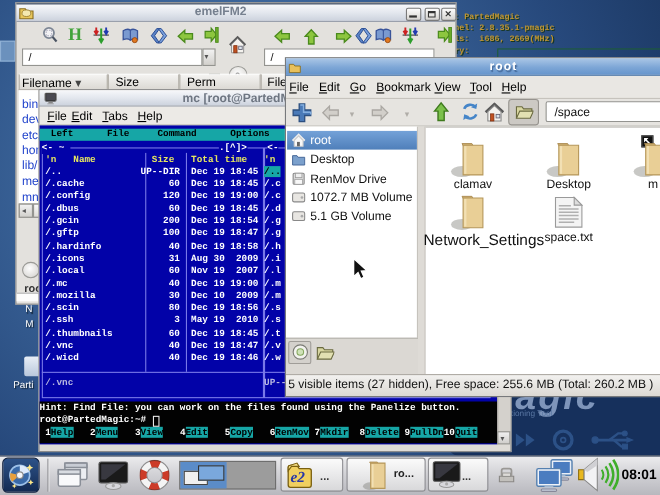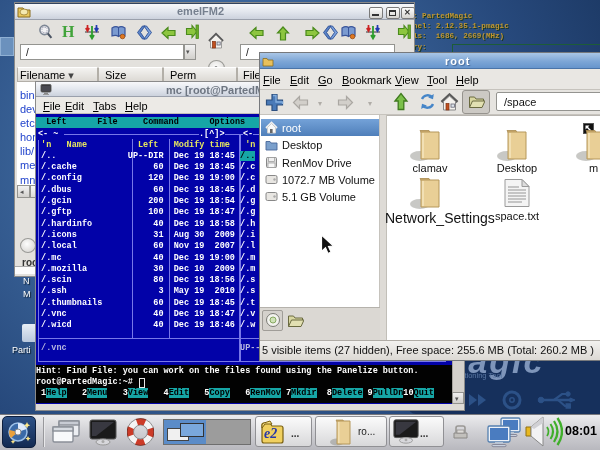--- a/index.html
+++ b/index.html
@@ -40,21 +40,21 @@
     </g>
 </svg>
 
 <div style="left:0px;top:37px;width:14px;height:19px;background:#6b91bd;border:1px solid #8fb0d4"></div>
 <div style="left:23px;top:276px;width:12px;height:10px;font-size:9px;color:#fff;text-shadow:1px 1px 1px #123">N</div>
 <div style="left:23px;top:289px;width:12px;height:10px;font-size:9px;color:#fff;text-shadow:1px 1px 1px #123">M</div>
 <div style="left:22px;top:324px;width:14px;height:18px;background:linear-gradient(#e8eef6,#b9c8dc);border-radius:2px 0 0 2px"></div>
 <div style="left:12px;top:345px;width:26px;height:11px;font-size:9px;color:#fff;text-shadow:1px 1px 1px #123">Parti</div>
 
 <div class="m" style="left:413px;top:10.5px;font-size:7.6px;line-height:10.4px;color:#c09530;text-shadow:1px 1px 0 #17361f">: PartedMagic
-nel: 2.12.35.1-pmagic
+nel: 2.8.35.1-pmagic
 ls:  i686, 2669(MHz)
 ry:</div>
 <div style="left:452px;top:44px;width:158px;height:10px;border:1.5px solid #1d5c38"></div>
 
 <div class="win" style="left:14px;top:2px;width:401px;height:275px"></div>
 <div class="tb" style="left:15px;top:3px;width:399px;height:17px;border-top:1px solid #31435f"></div>
 <div style="left:177px;top:5px;width:100px;height:13px;font-weight:bold;font-size:11px;color:#76808f">emelFM2</div>
 <svg style="left:17px;top:4px" width="14" height="14" viewBox="0 0 14 14">
     <path d="M1 4 h5 l1.5 2 H13 v7 H1 Z" fill="#e8c75c" stroke="#8a6d1f"></path>
     <ellipse cx="7" cy="8" rx="4" ry="3" fill="#f4e9b0" stroke="#9a7d2f" stroke-width=".8"></ellipse>
@@ -190,21 +190,21 @@
 <div style="left:169px;top:139px;width:1px;height:199px;background:#7878e8"></div>
 <div style="left:37.5px;top:338px;width:202px;height:1px;background:#7878e8"></div>
 <div style="left:239.5px;top:338px;width:206px;height:1px;background:#7878e8"></div>
 
 <div class="m" style="left:38px;top:128.8px;background:#0202a8">&lt;- ~ </div>
 <div class="m" style="left:199px;top:128.8px;background:#0202a8">.[^]&gt;</div>
 <div class="m" style="left:243px;top:128.8px;background:#0202a8">&lt;-</div>
 
 <pre class="m" style="left:36px;top:117px;margin:0"><span style="position:static;color:#000">  Left      File     Command      Options     Right</span>
 
-<span style="position:static;color:#e6e660"> 'n   Name          Left   Modify time   'n</span>
+<span style="position:static;color:#e6e660"> 'n   Name          Size   Total time   'n</span>
  /..              UP--DIR  Dec 19 18:45 <span style="position:static;background:#16a6a6;color:#000">/..</span>
  /.cache               60  Dec 19 18:45 /.c
  /.config             120  Dec 19 19:00 /.c
  /.dbus                60  Dec 19 18:45 /.d
  /.gcin               200  Dec 19 18:54 /.g
  /.gftp               100  Dec 19 18:47 /.g
  /.hardinfo            40  Dec 19 18:58 /.h
  /.icons               31  Aug 30  2009 /.i
  /.local               60  Nov 19  2007 /.l
  /.mc                  40  Dec 19 19:00 /.m
@@ -417,21 +417,21 @@
     <text x="5" y="19" font-family="Liberation Serif" font-style="italic" font-weight="bold" font-size="14" fill="#2838a8">e2</text>
   </svg>
 <div style="left:291px;top:428px;width:16px;height:11px;font-weight:bold;font-size:10px;color:#333">...</div>
 <div style="left:315px;top:416px;width:72px;height:31px;background:linear-gradient(#fbfbfb,#d8d8da);border:1px solid #909094;border-radius:3px"></div>
 <svg style="left:329px;top:418px" width="28" height="29" viewBox="0 0 28 29">
     <ellipse cx="8" cy="24" rx="7" ry="3.5" fill="#8a8a86" opacity=".5"></ellipse>
     <path d="M7 2 h7 l1.5 2.5 h-7 z" fill="#cfae70" stroke="#a8894e" stroke-width=".7"></path>
     <path d="M8 26 V3 h13 v23 Z" fill="#e9cf96" stroke="#b5975a" stroke-width="1"></path>
     <path d="M9 25 V4 h1.6 v21 Z" fill="#f2e0b4"></path>
   </svg>
-<div style="left:358px;top:426px;width:26px;height:12px;font-weight:normal;font-size:10px;color:#222">ro...</div>
+<div style="left:358px;top:426px;width:26px;height:12px;font-weight:bold;font-size:10px;color:#222">ro...</div>
 <div style="left:389px;top:416px;width:55px;height:31px;background:linear-gradient(#fbfbfb,#d8d8da);border:1px solid #909094;border-radius:3px"></div>
 <svg style="left:392px;top:418px" width="28" height="27" viewBox="0 0 30 27">
     <rect x="2" y="1" width="26" height="19" rx="2" fill="#1a1a1a" stroke="#555"></rect>
     <path d="M4 3 L26 3 L8 17 L4 17 Z" fill="#383840"></path>
     <ellipse cx="15" cy="23" rx="7" ry="3" fill="#d8d8dc" stroke="#999"></ellipse>
     <circle cx="15" cy="22.5" r="1.5" fill="#aaa"></circle>
   </svg>
 <div style="left:420px;top:428px;width:16px;height:11px;font-weight:bold;font-size:10px;color:#333">...</div>
 
 <svg style="left:452px;top:424px" width="17" height="15" viewBox="0 0 17 15">

